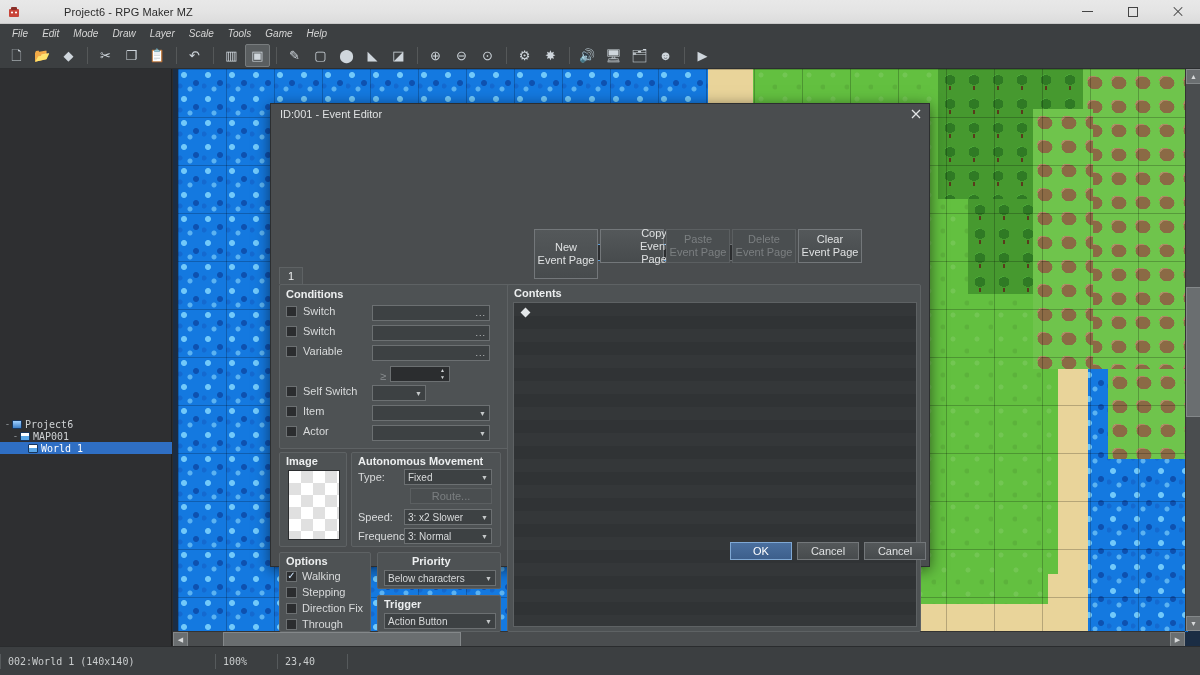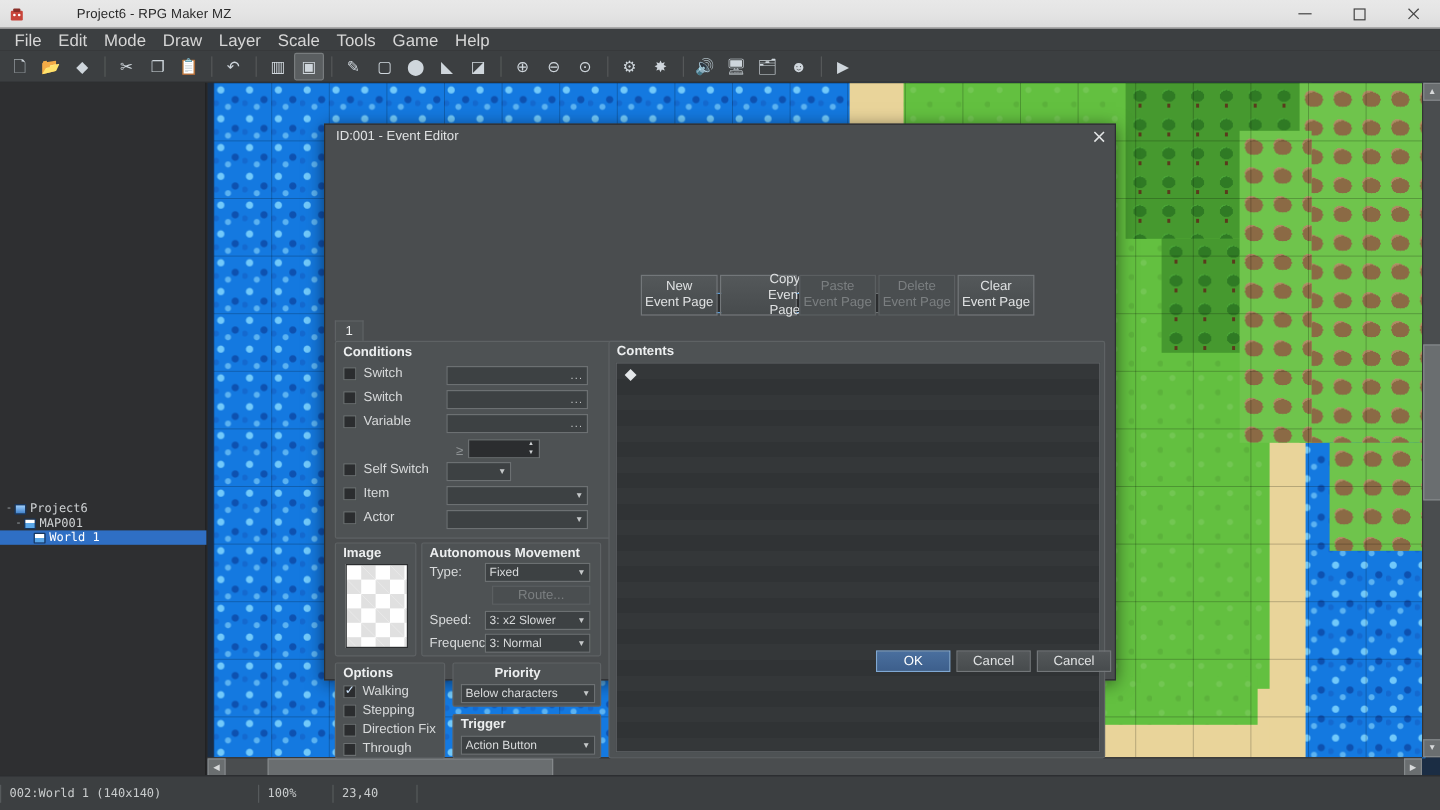--- a/index.html
+++ b/index.html
@@ -34,21 +34,21 @@
   }
   .wb-close:before { transform: rotate(45deg); }
   .wb-close:after { transform: rotate(-45deg); }
 
   
   .menubar {
     position: absolute; left: 0; top: 24px; width: 1200px; height: 18px;
     background: #3c3f41; display: flex; align-items: center; padding-left: 5px;
   }
   .menu-item {
-    font-size: 14px; color: #d6d6d6; padding: 2px 7px; line-height: 13px;
+    font-size: 10px; color: #d6d6d6; padding: 2px 7px; line-height: 13px; font-style: italic;
   }
 
   
   .toolbar {
     position: absolute; left: 0; top: 42px; width: 1200px; height: 27px;
     background: #3c3f41; border-bottom: 1px solid #2c2e30;
     display: flex; align-items: center; padding-left: 4px;
   }
   .tool {
     width: 25px; height: 23px; margin-right: 1px;
@@ -448,21 +448,21 @@
     <div class="fld focus" style="position:absolute;left:276px;top:140px;width:120px;">
       <span class="sel-text">EV001</span>
     </div>
 
     <div class="lbl" style="position:absolute;left:400px;top:128px;">Note:</div>
     <div class="fld" style="position:absolute;left:400px;top:140px;width:121px;">
       <span></span>
     </div>
 
     <div id="pagebtns">
-        <div class="btn" style="position: absolute; left: 263px; top: 125px; width: 64px; height: 34px;">
+        <div class="btn" style="position: absolute; left: 263px; top: 125px; width: 64px; height: 50px;">
           <span>New</span>
           <span>Event Page</span>
         </div>
         <div class="btn" style="position: absolute; left: 329px; top: 125px; width: 64px; height: 34px; padding-left: 44px;">
           <span>Copy</span>
           <span>Event Page</span>
         </div>
         <div class="btn disabled" style="position: absolute; left: 395px; top: 125px; width: 64px; height: 34px;">
           <span>Paste</span>
           <span>Event Page</span>

